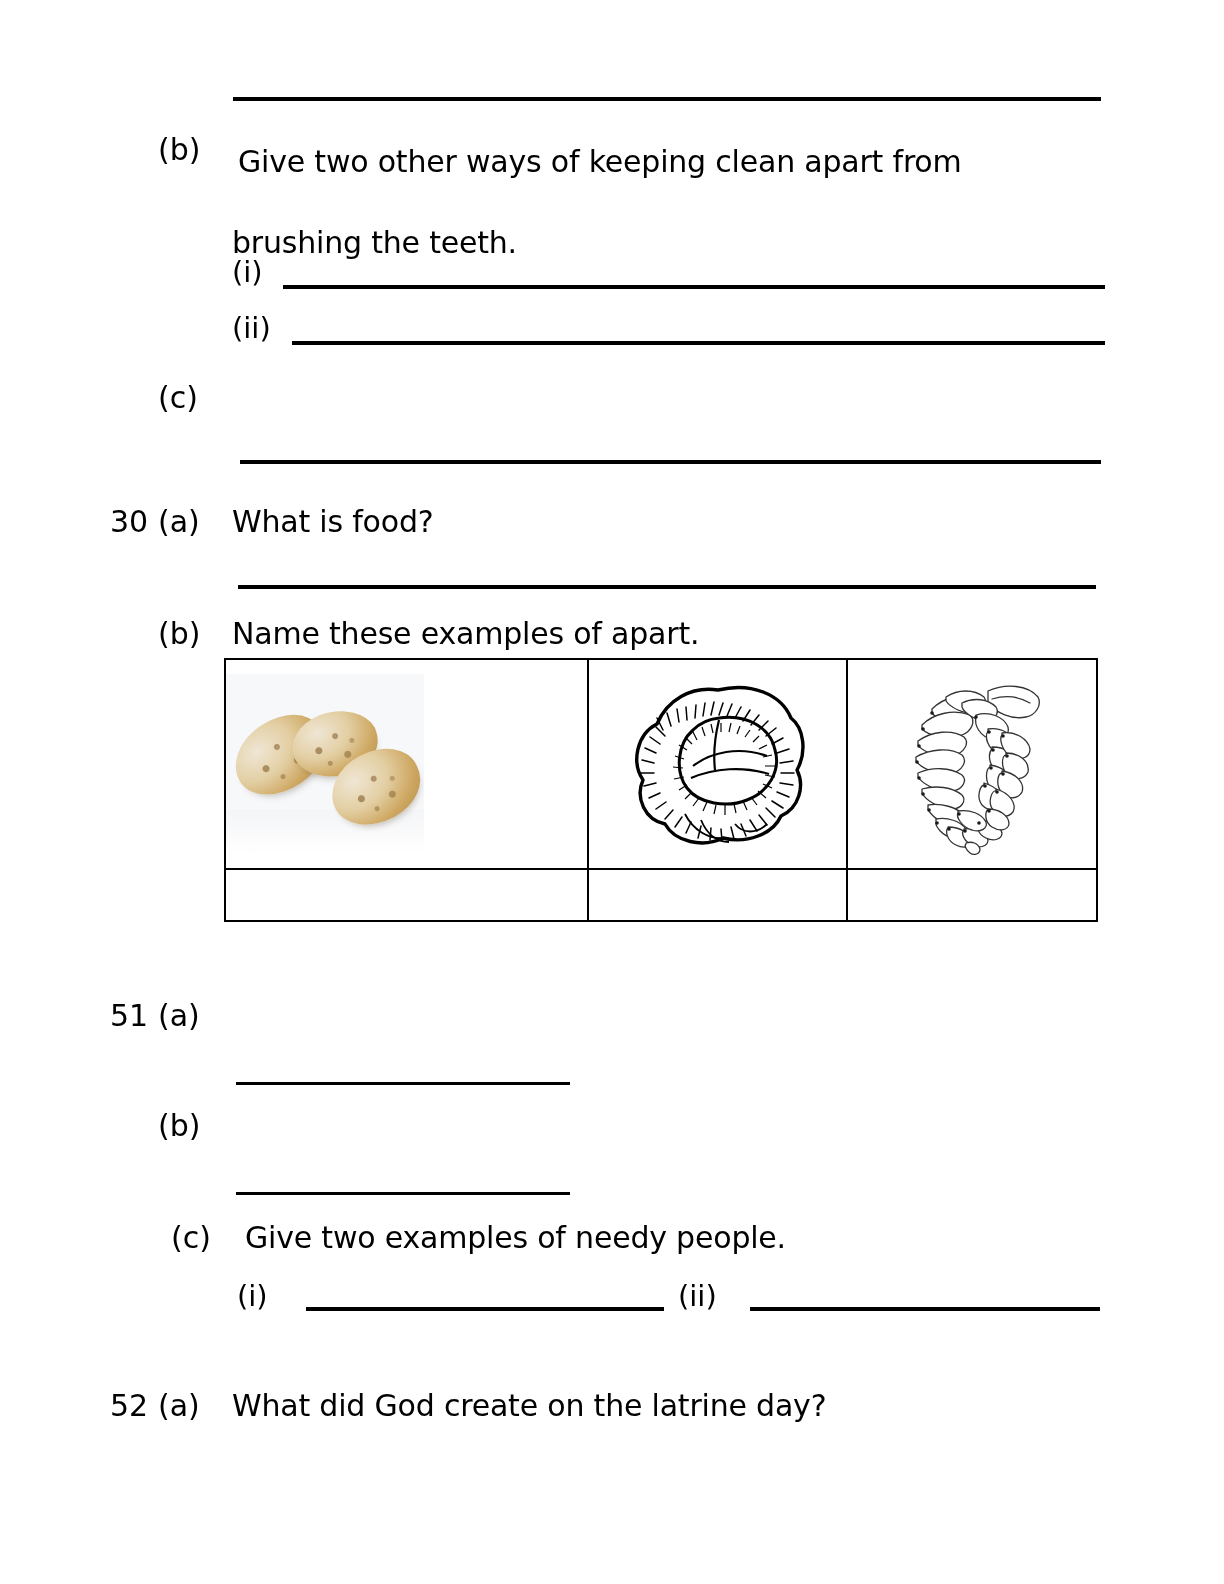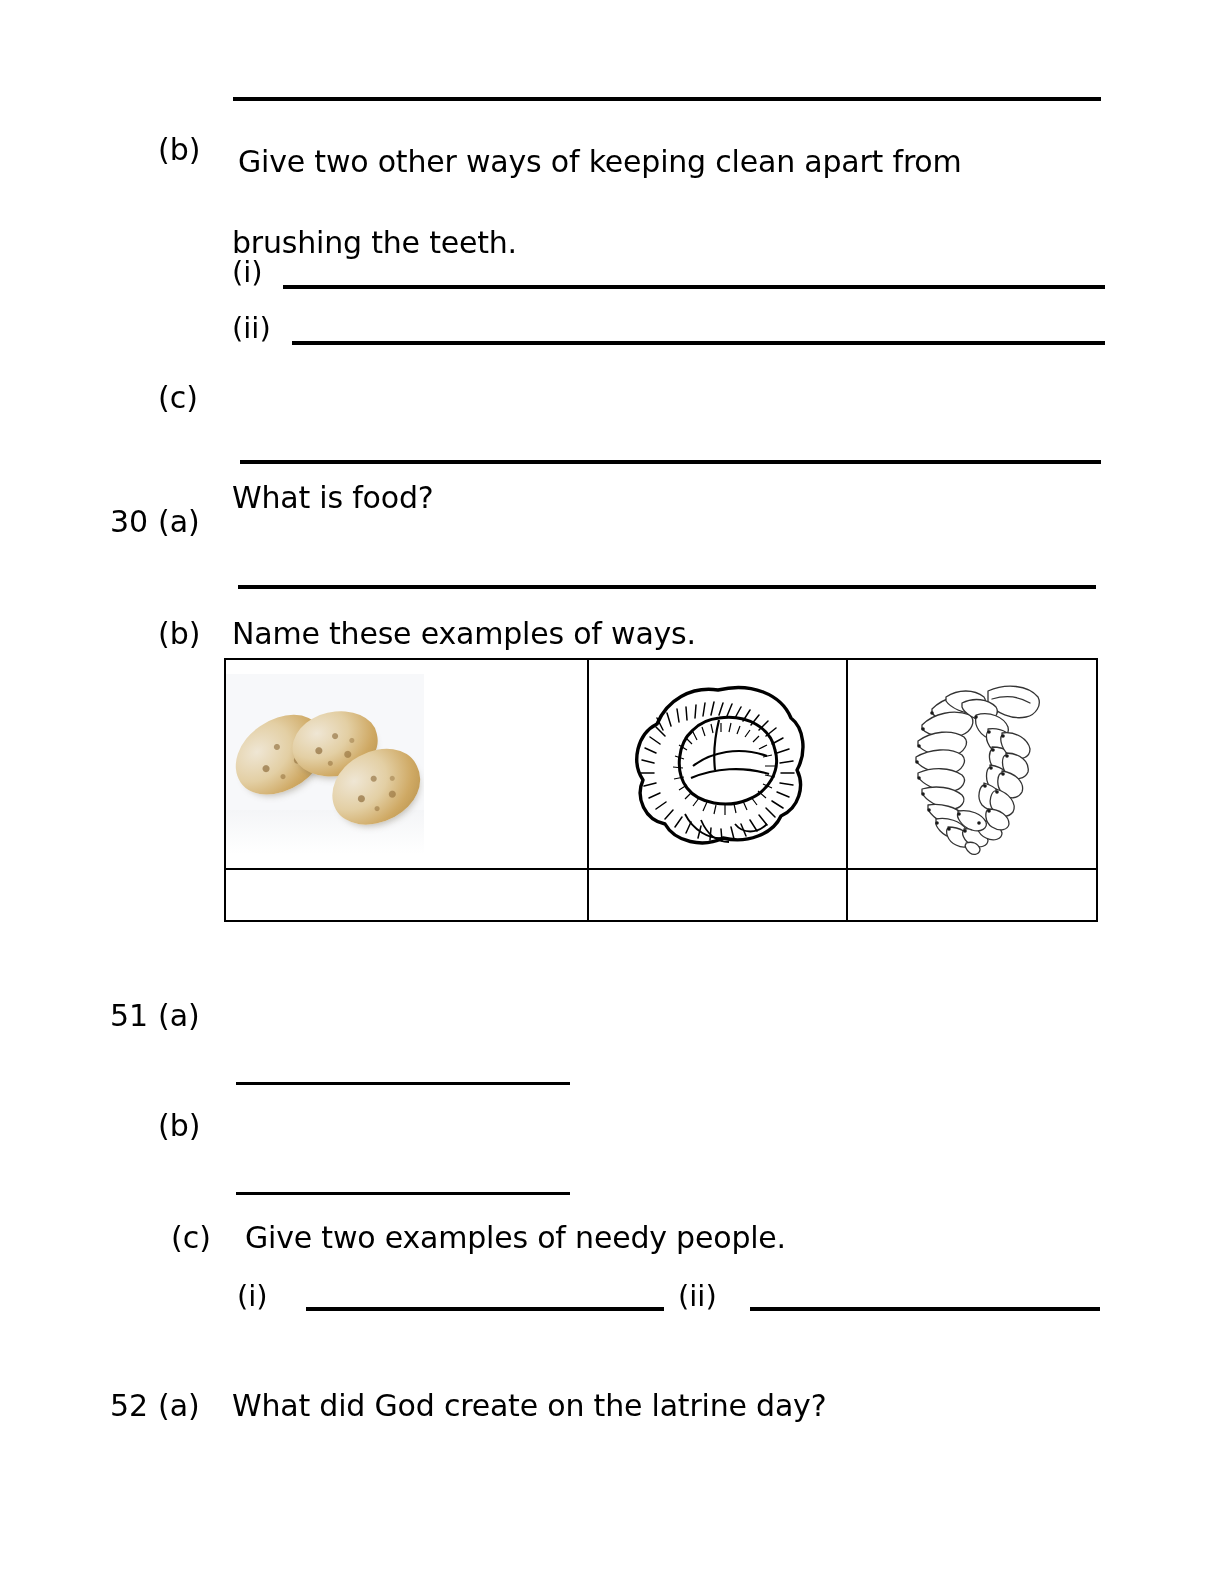--- a/index.html
+++ b/index.html
@@ -136,25 +136,25 @@
   <div class="rule" style="left:283px; top:285px; width:822px;"></div>
 
   <div class="romlabel" style="left:232px; top:304px;">(ii)</div>
   <div class="rule" style="left:292px; top:341px; width:813px;"></div>
 
   <div class="qlabel" style="left:158px; top:372px;">(c)</div>
   <div class="rule" style="left:240px; top:460px; width:861px;"></div>
 
   <div class="qnum" style="left:110px; top:496px;">30</div>
   <div class="qlabel" style="left:158px; top:496px;">(a)</div>
-  <div class="qtext" style="left:232px; top:472px;">What is food?</div>
+  <div class="qtext" style="left:232px; top:496px;">What is food?</div>
   <div class="rule" style="left:238px; top:585px; width:858px;"></div>
 
   <div class="qlabel" style="left:158px; top:608px;">(b)</div>
-  <div class="qtext" style="left:232px; top:608px;">Name these examples of ways.</div>
+  <div class="qtext" style="left:232px; top:608px;">Name these examples of apart.</div>
 
   <table class="food-table" style="left:224px; top:658px; width:866px;">
     <tbody>
         <tr>
       <td class="img-cell" style="width:361px;">
         <div class="potato-photo">
           <div class="photo-floor"></div>
           <div class="potato p1"></div>
           <div class="potato p2"></div>
           <div class="potato p3"></div>

